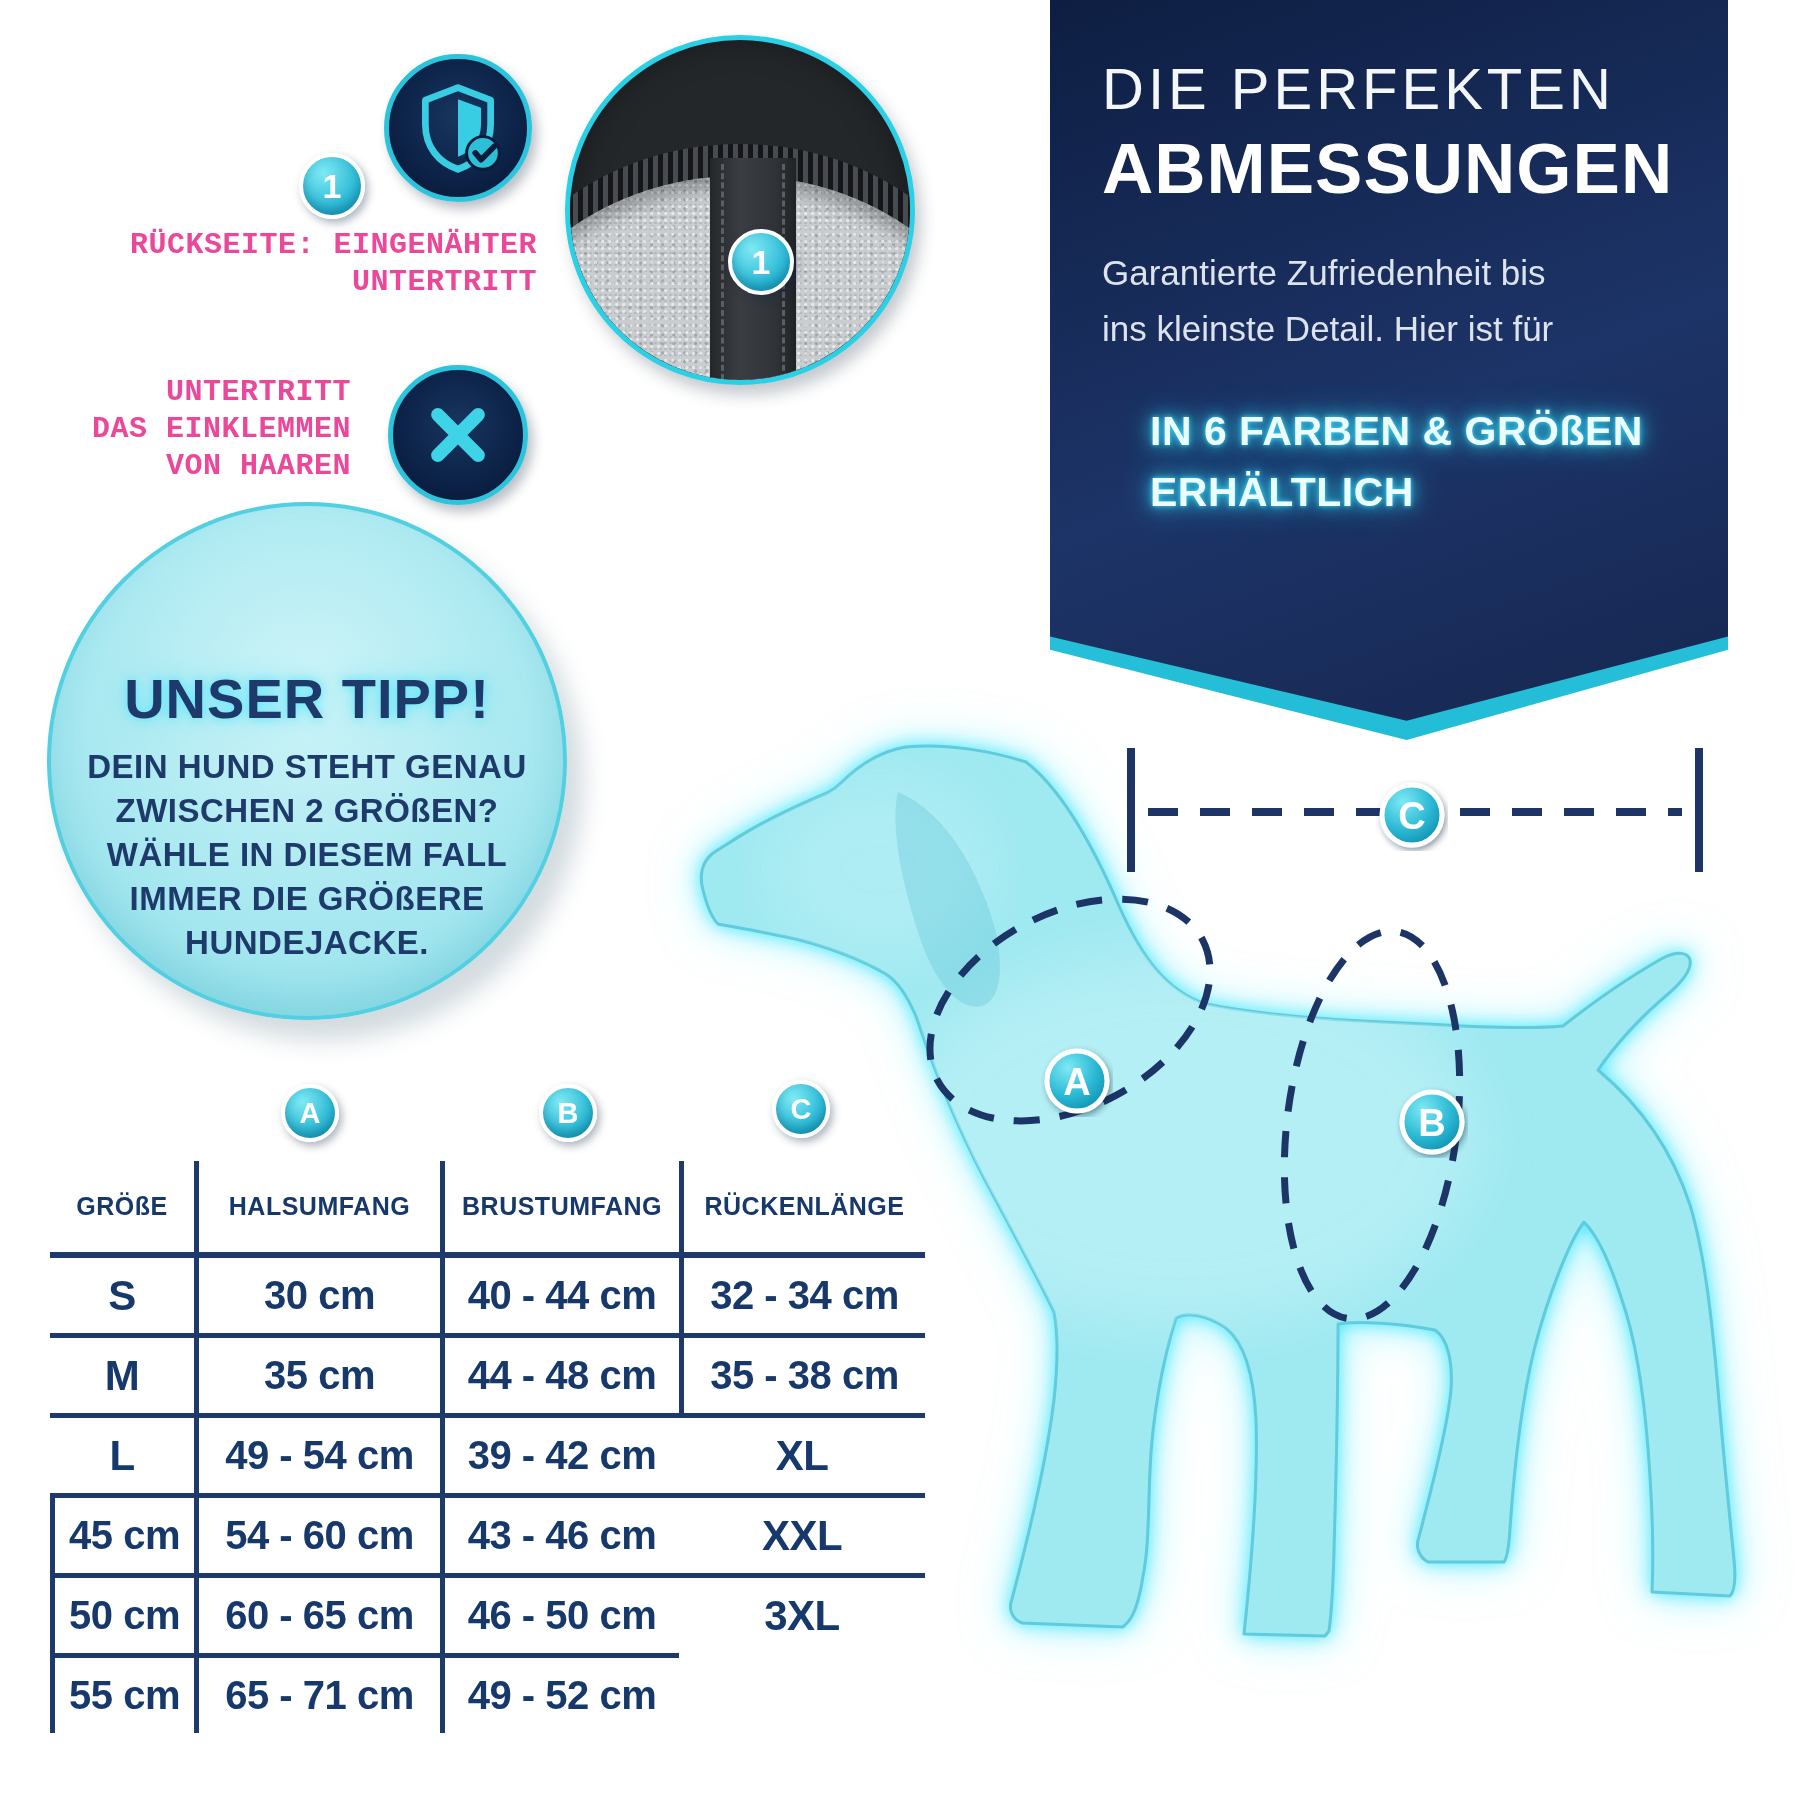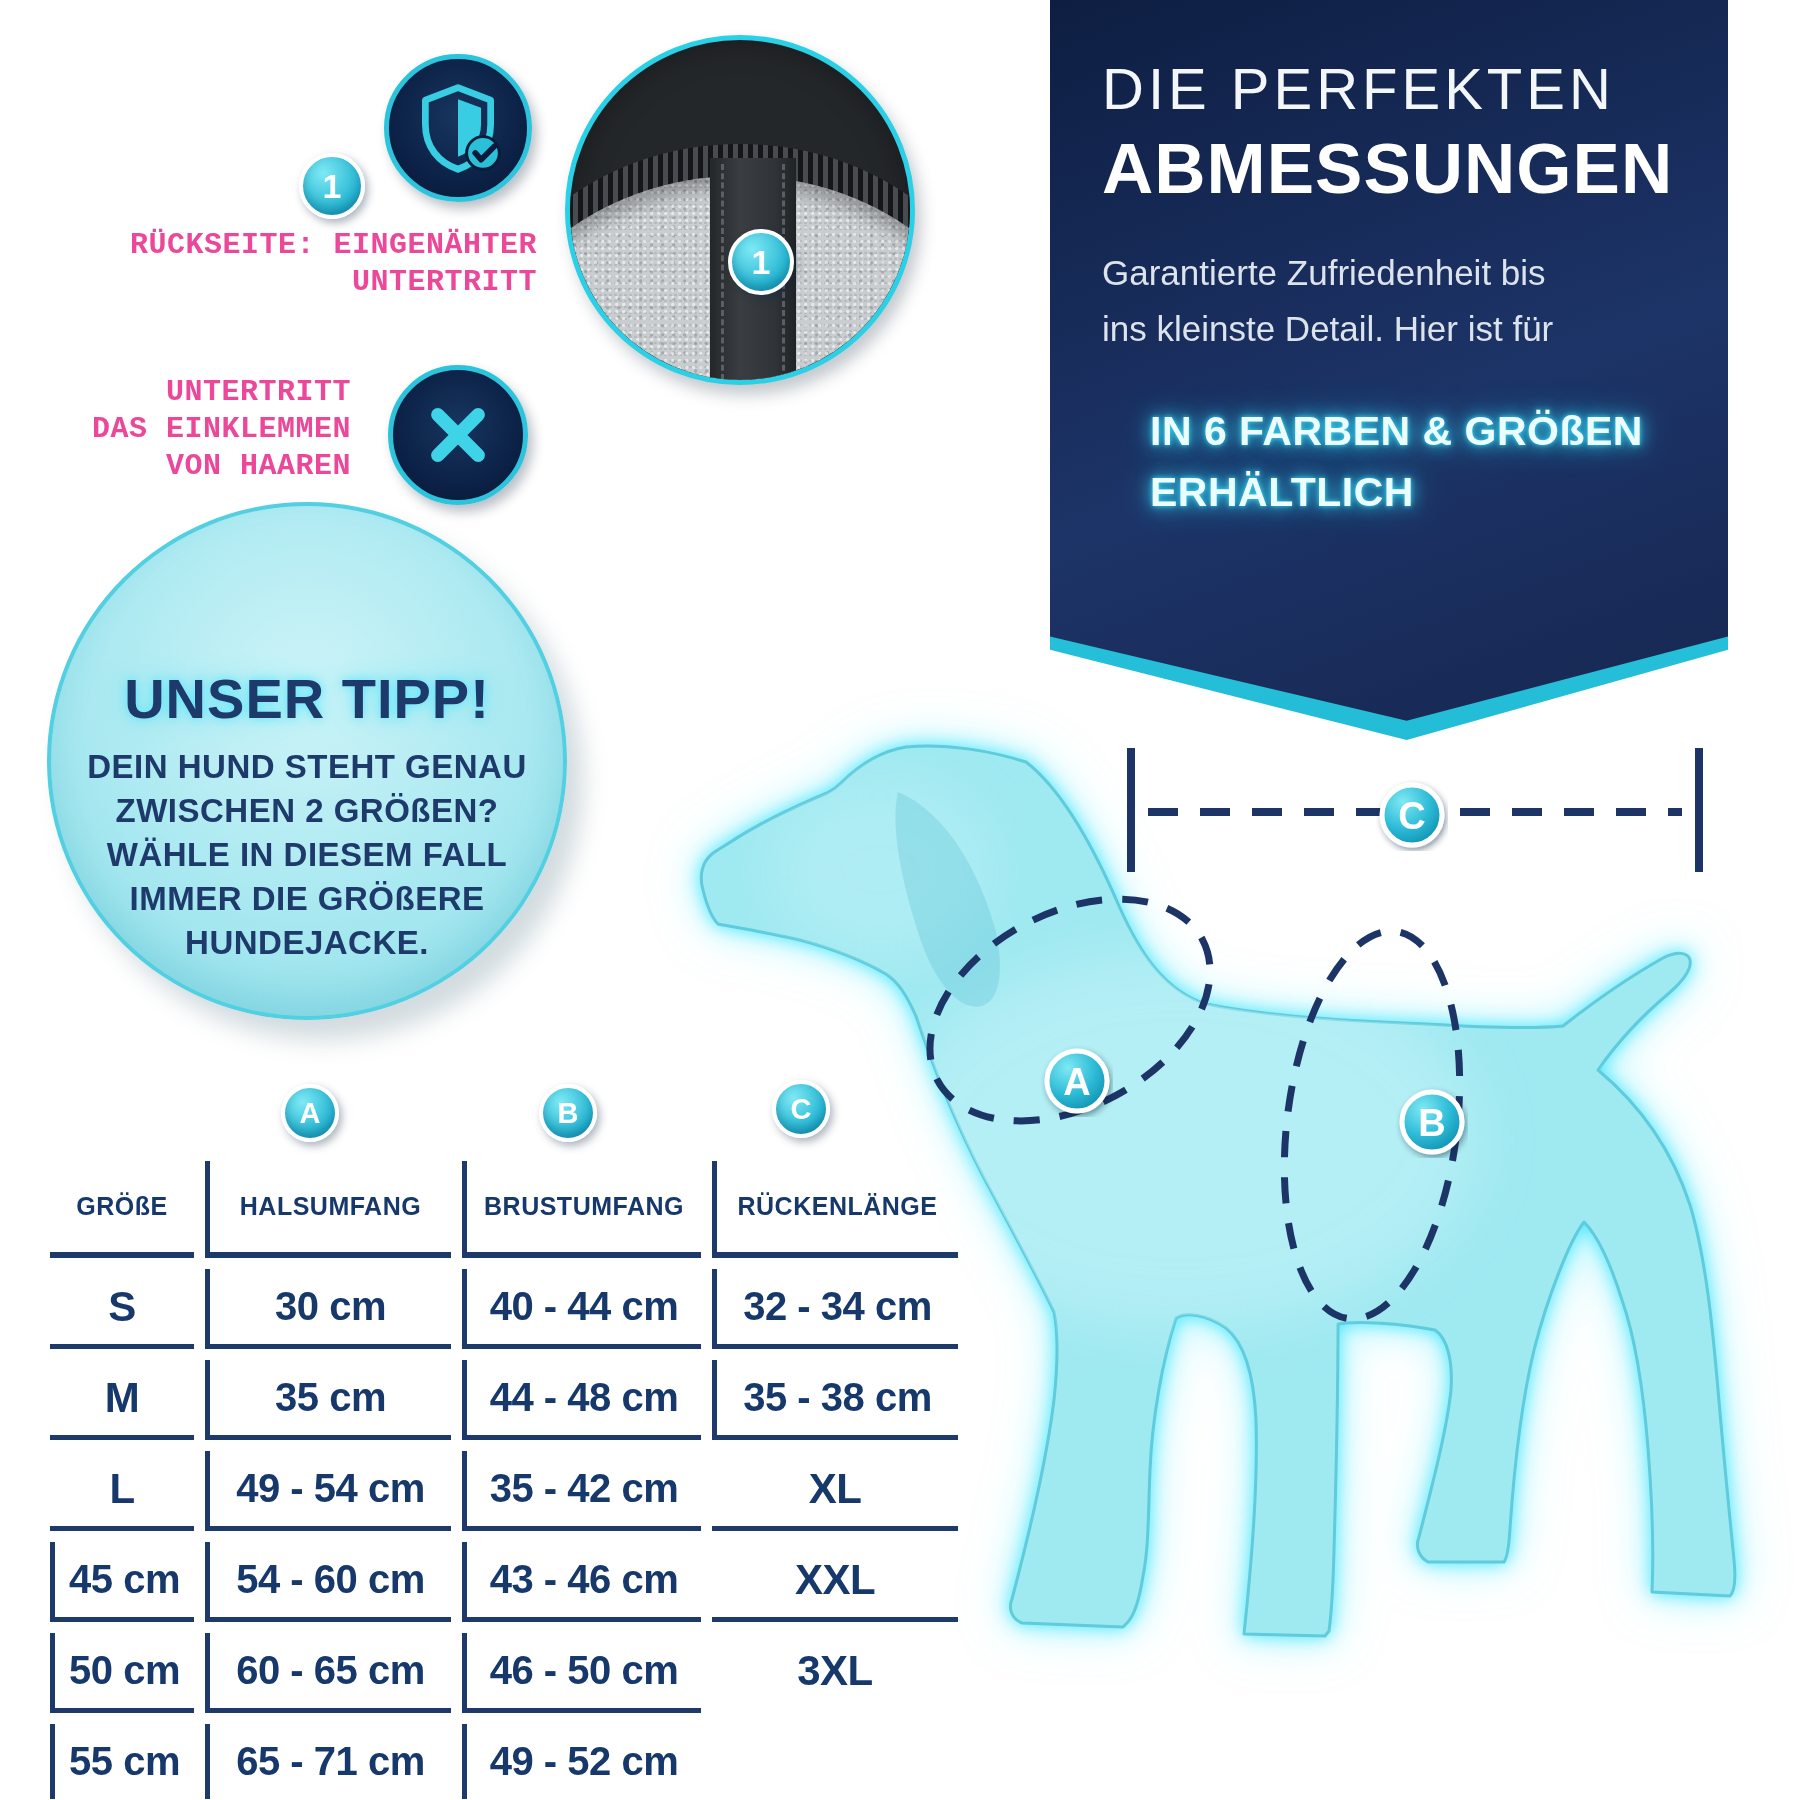--- a/index.html
+++ b/index.html
@@ -67,21 +67,21 @@
     border:4px solid #52cfe0;
     box-shadow:16px 20px 24px rgba(50,90,110,.22), inset 0 -20px 34px rgba(30,150,175,.18);
     display:flex;flex-direction:column;align-items:center;text-align:center;color:#1d3a6b;}
   #tip-title{margin-top:160px;font-size:56px;font-weight:800;letter-spacing:1px;
     text-shadow:0 0 10px rgba(90,230,250,.95),0 0 24px rgba(90,230,250,.65);}
   #tip-lines{margin-top:14px;font-size:33px;font-weight:800;line-height:44px;letter-spacing:.5px;}
   #tip-lines span{display:block;}
 
   
   #size-table{position:absolute;left:50px;top:1161px;width:875px;color:#16386b;}
-  .t-grid{display:grid;grid-template-columns:144px 246px 239px 246px;gap:11px;}
+  .t-grid{display:grid;grid-template-columns:144px 246px 239px 246px;}
   .t-cell{display:flex;align-items:center;justify-content:center;}
   .t-head{height:91px;font-size:25px;font-weight:800;letter-spacing:.5px;border-bottom:6px solid #1d3a6b;}
   .t-data{height:75px;font-size:40px;font-weight:700;letter-spacing:-.5px;}
   .t-size{font-size:42px;}
   .bl{border-left:5px solid #1d3a6b;}
   .rb{border-bottom:5px solid #1d3a6b;}
 
   
   #diagram{position:absolute;left:600px;top:620px;}
   .svg-badge-text{font-family:"Liberation Sans","DejaVu Sans",sans-serif;font-weight:800;fill:#ffffff;
@@ -244,21 +244,21 @@
       <div class="t-cell t-data bl rb">40 - 44 cm</div>
       <div class="t-cell t-data bl rb">32 - 34 cm</div>
 
       <div class="t-cell t-data t-size rb">M</div>
       <div class="t-cell t-data bl rb">35 cm</div>
       <div class="t-cell t-data bl rb">44 - 48 cm</div>
       <div class="t-cell t-data bl rb">35 - 38 cm</div>
 
       <div class="t-cell t-data t-size rb">L</div>
       <div class="t-cell t-data bl rb">49 - 54 cm</div>
-      <div class="t-cell t-data bl rb">35 - 42 cm</div>
+      <div class="t-cell t-data bl rb">39 - 42 cm</div>
 
       <div class="t-cell t-data t-size rb">XL</div>
       <div class="t-cell t-data bl rb">45 cm</div>
       <div class="t-cell t-data bl rb">54 - 60 cm</div>
       <div class="t-cell t-data bl rb">43 - 46 cm</div>
 
       <div class="t-cell t-data t-size rb">XXL</div>
       <div class="t-cell t-data bl rb">50 cm</div>
       <div class="t-cell t-data bl rb">60 - 65 cm</div>
       <div class="t-cell t-data bl rb">46 - 50 cm</div>

